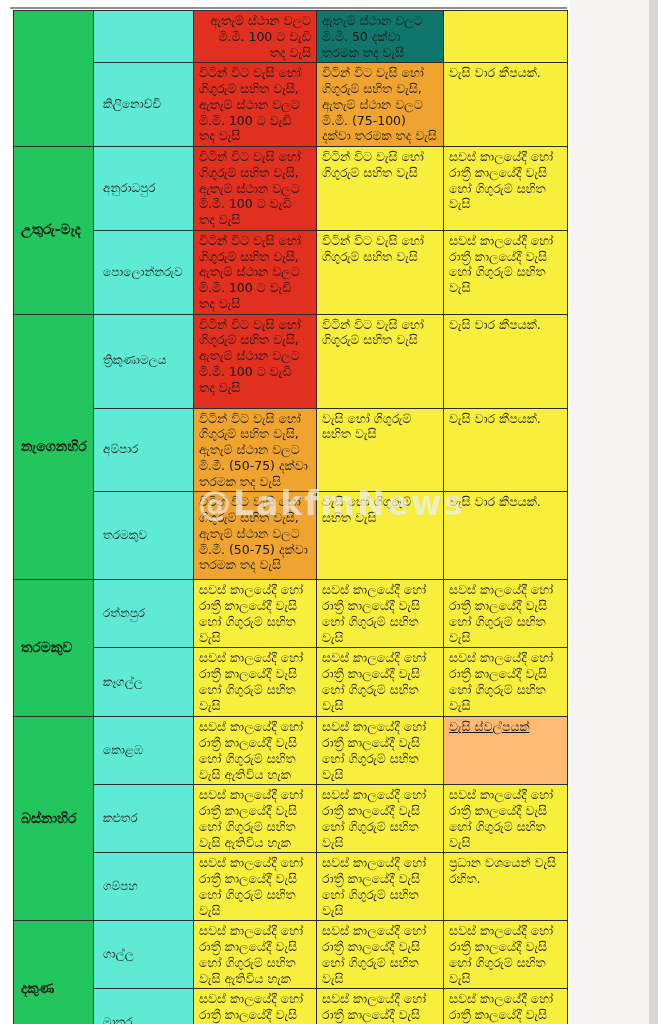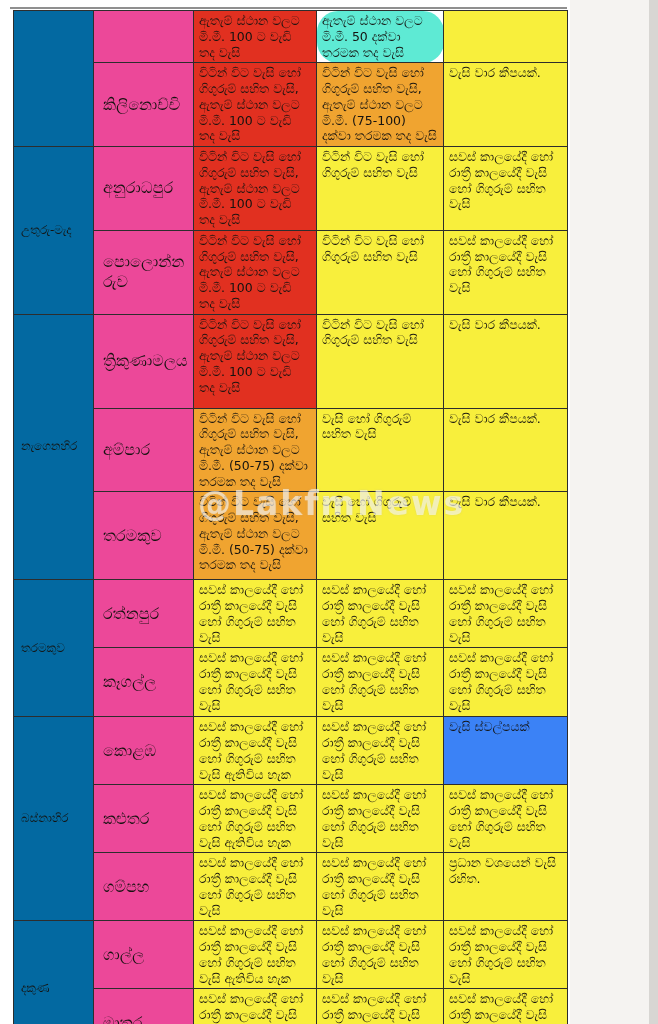--- a/index.html
+++ b/index.html
@@ -17,26 +17,26 @@
   }
   td {
     border:1.6px solid #2d2d2d;
     padding:2px 5px 2px 5px;
     font-size:12.5px; line-height:1.26;
     color:#151310;
     vertical-align:top;
     word-wrap:break-word; overflow:hidden;
   }
   td.province {
-    background:#0369a1; vertical-align:middle;
-    font-size:12px; padding-left:7px;
+    background:#22c55e; vertical-align:middle;
+    font-size:14px; padding-left:7px;font-weight:bold;
   }
   td.district {
-    background:#ec4899; vertical-align:middle;
-    font-size:16px; padding-left:9px;
+    background:#5eead4; vertical-align:middle;
+    font-size:12px; padding-left:9px;
   }
   .watermark {
     position:absolute; left:198px; top:484px; width:300px;
     font-size:33px; font-weight:bold; letter-spacing:2px;
     color:rgba(255,255,255,0.55);
     text-shadow:0 0 2px rgba(180,180,180,0.35);
     pointer-events:none; white-space:nowrap;
   }
 </style>
 </head>
@@ -51,22 +51,22 @@
       <col style="width: 80px;">
       <col style="width: 100px;">
       <col style="width: 123px;">
       <col style="width: 127px;">
       <col style="width: 124px;">
     </colgroup>
   <tbody>
       <tr style="height: 51px;">
         <td class="province" rowspan="2"></td>
         <td class="district"></td>
-        <td style="background: rgb(225, 48, 32);">ඇතැම් ස්ථාන වලට මි.මී. 100 ට වැඩි තද වැසි</td>
-        <td style="background: #5eead4; border-radius: 21px;">ඇතැම් ස්ථාන වලට මි.මී. 50 දක්වා තරමක තද වැසි</td>
+        <td style="background: rgb(225, 48, 32); text-align: right;">ඇතැම් ස්ථාන වලට මි.මී. 100 ට වැඩි තද වැසි</td>
+        <td style="background: #0f766e;">ඇතැම් ස්ථාන වලට මි.මී. 50 දක්වා තරමක තද වැසි</td>
         <td style="background: rgb(248, 239, 60);"></td>
       </tr>
       <tr style="height: 81px;">
         <td class="district">කිලිනොච්චි</td>
         <td style="background: rgb(225, 48, 32);">විටින් විට වැසි හෝ ගිගුරුම් සහිත වැසි, ඇතැම් ස්ථාන වලට මි.මී. 100 ට වැඩි තද වැසි</td>
         <td style="background: rgb(240, 164, 48);">විටින් විට වැසි හෝ ගිගුරුම් සහිත වැසි, ඇතැම් ස්ථාන වලට මි.මී. (75-100) දක්වා තරමක තද වැසි</td>
         <td style="background: rgb(248, 239, 60);">වැසි වාර කීපයක්.</td>
       </tr>
       <tr style="height: 81px;">
         <td class="province" rowspan="2">උතුරු-මැද</td>
@@ -111,21 +111,21 @@
         <td class="district">කෑගල්ල</td>
         <td style="background: rgb(248, 239, 60);">සවස් කාලයේදී හෝ රාත්‍රී කාලයේදී වැසි හෝ ගිගුරුම් සහිත වැසි</td>
         <td style="background: rgb(248, 239, 60);">සවස් කාලයේදී හෝ රාත්‍රී කාලයේදී වැසි හෝ ගිගුරුම් සහිත වැසි</td>
         <td style="background: rgb(248, 239, 60);">සවස් කාලයේදී හෝ රාත්‍රී කාලයේදී වැසි හෝ ගිගුරුම් සහිත වැසි</td>
       </tr>
       <tr style="height: 61px;">
         <td class="province" rowspan="3">බස්නාහිර</td>
         <td class="district">කොළඹ</td>
         <td style="background: rgb(248, 239, 60);">සවස් කාලයේදී හෝ රාත්‍රී කාලයේදී වැසි හෝ ගිගුරුම් සහිත වැසි ඇතිවිය හැක</td>
         <td style="background: rgb(248, 239, 60);">සවස් කාලයේදී හෝ රාත්‍රී කාලයේදී වැසි හෝ ගිගුරුම් සහිත වැසි</td>
-        <td style="background: #3b82f6;">වැසි ස්වල්පයක්</td>
+        <td style="background: #fdba74; text-decoration: underline;">වැසි ස්වල්පයක්</td>
       </tr>
       <tr style="height: 65px;">
         <td class="district">කළුතර</td>
         <td style="background: rgb(248, 239, 60);">සවස් කාලයේදී හෝ රාත්‍රී කාලයේදී වැසි හෝ ගිගුරුම් සහිත වැසි ඇතිවිය හැක</td>
         <td style="background: rgb(248, 239, 60);">සවස් කාලයේදී හෝ රාත්‍රී කාලයේදී වැසි හෝ ගිගුරුම් සහිත වැසි</td>
         <td style="background: rgb(248, 239, 60);">සවස් කාලයේදී හෝ රාත්‍රී කාලයේදී වැසි හෝ ගිගුරුම් සහිත වැසි</td>
       </tr>
       <tr style="height: 64px;">
         <td class="district">ගම්පහ</td>
         <td style="background: rgb(248, 239, 60);">සවස් කාලයේදී හෝ රාත්‍රී කාලයේදී වැසි හෝ ගිගුරුම් සහිත වැසි</td>

